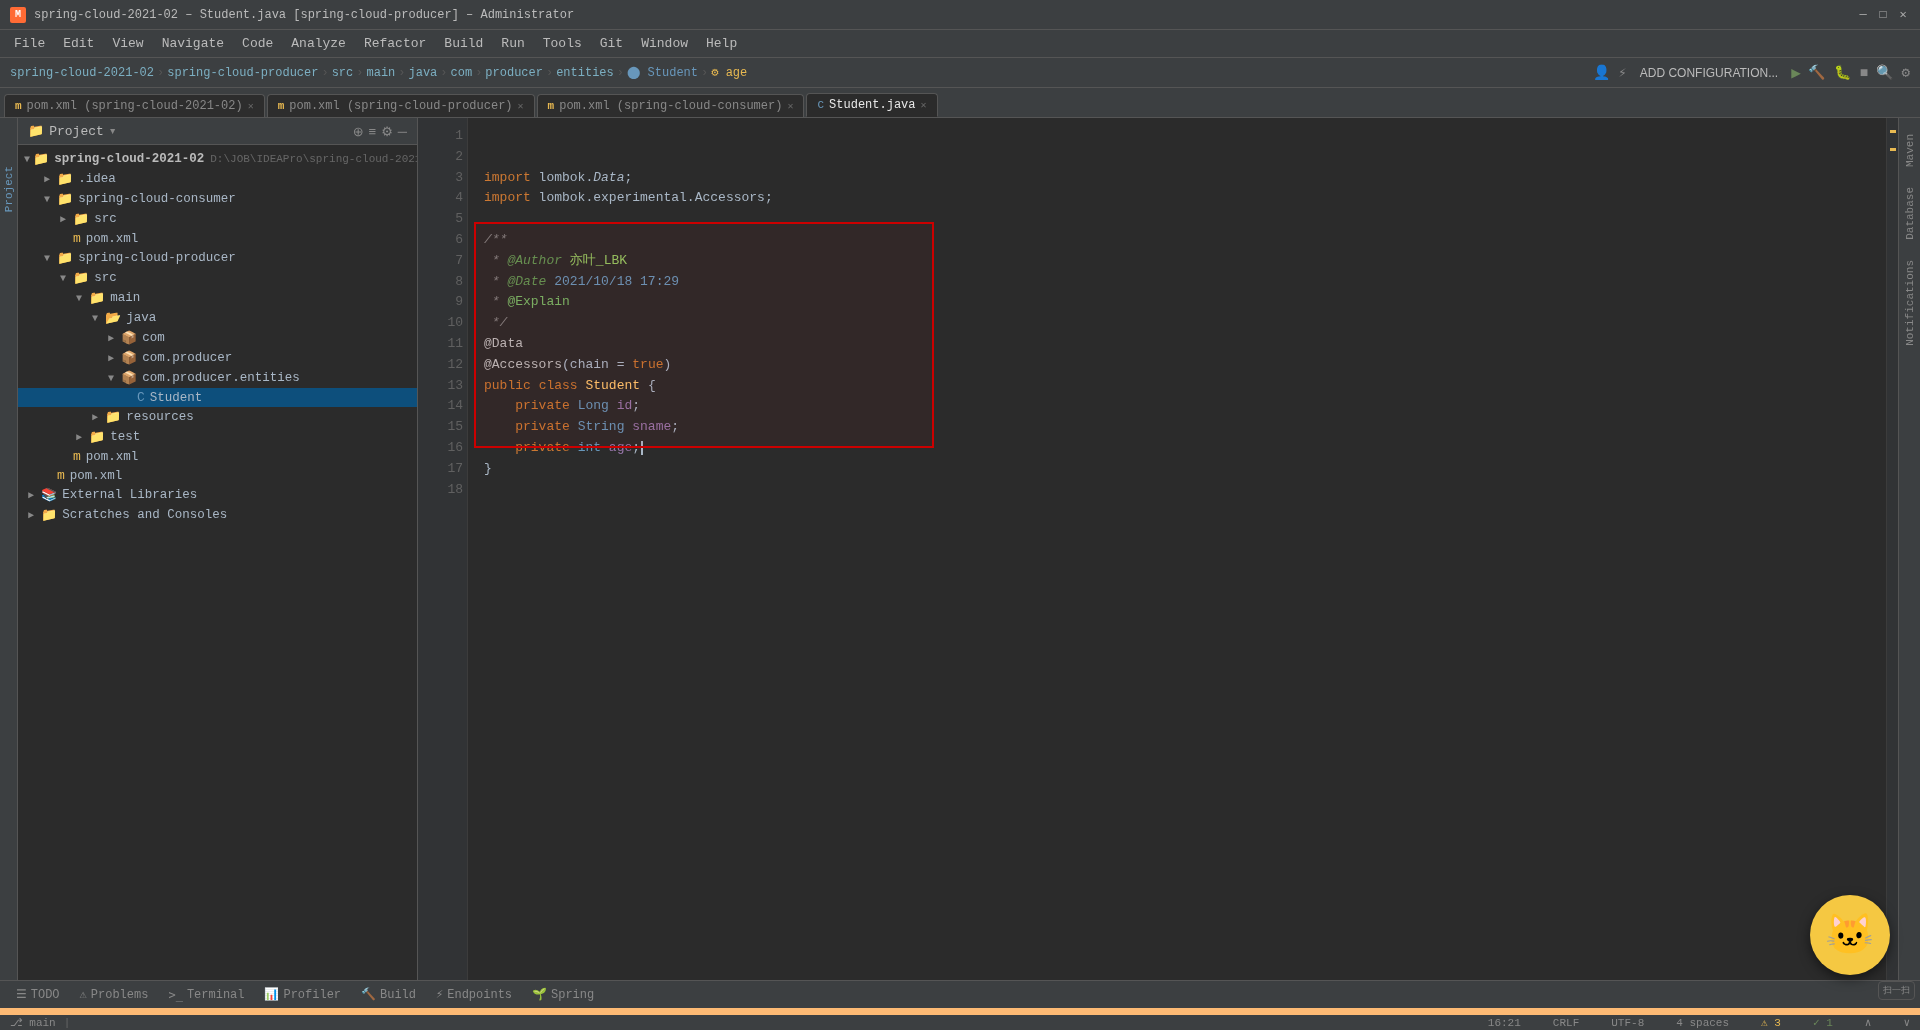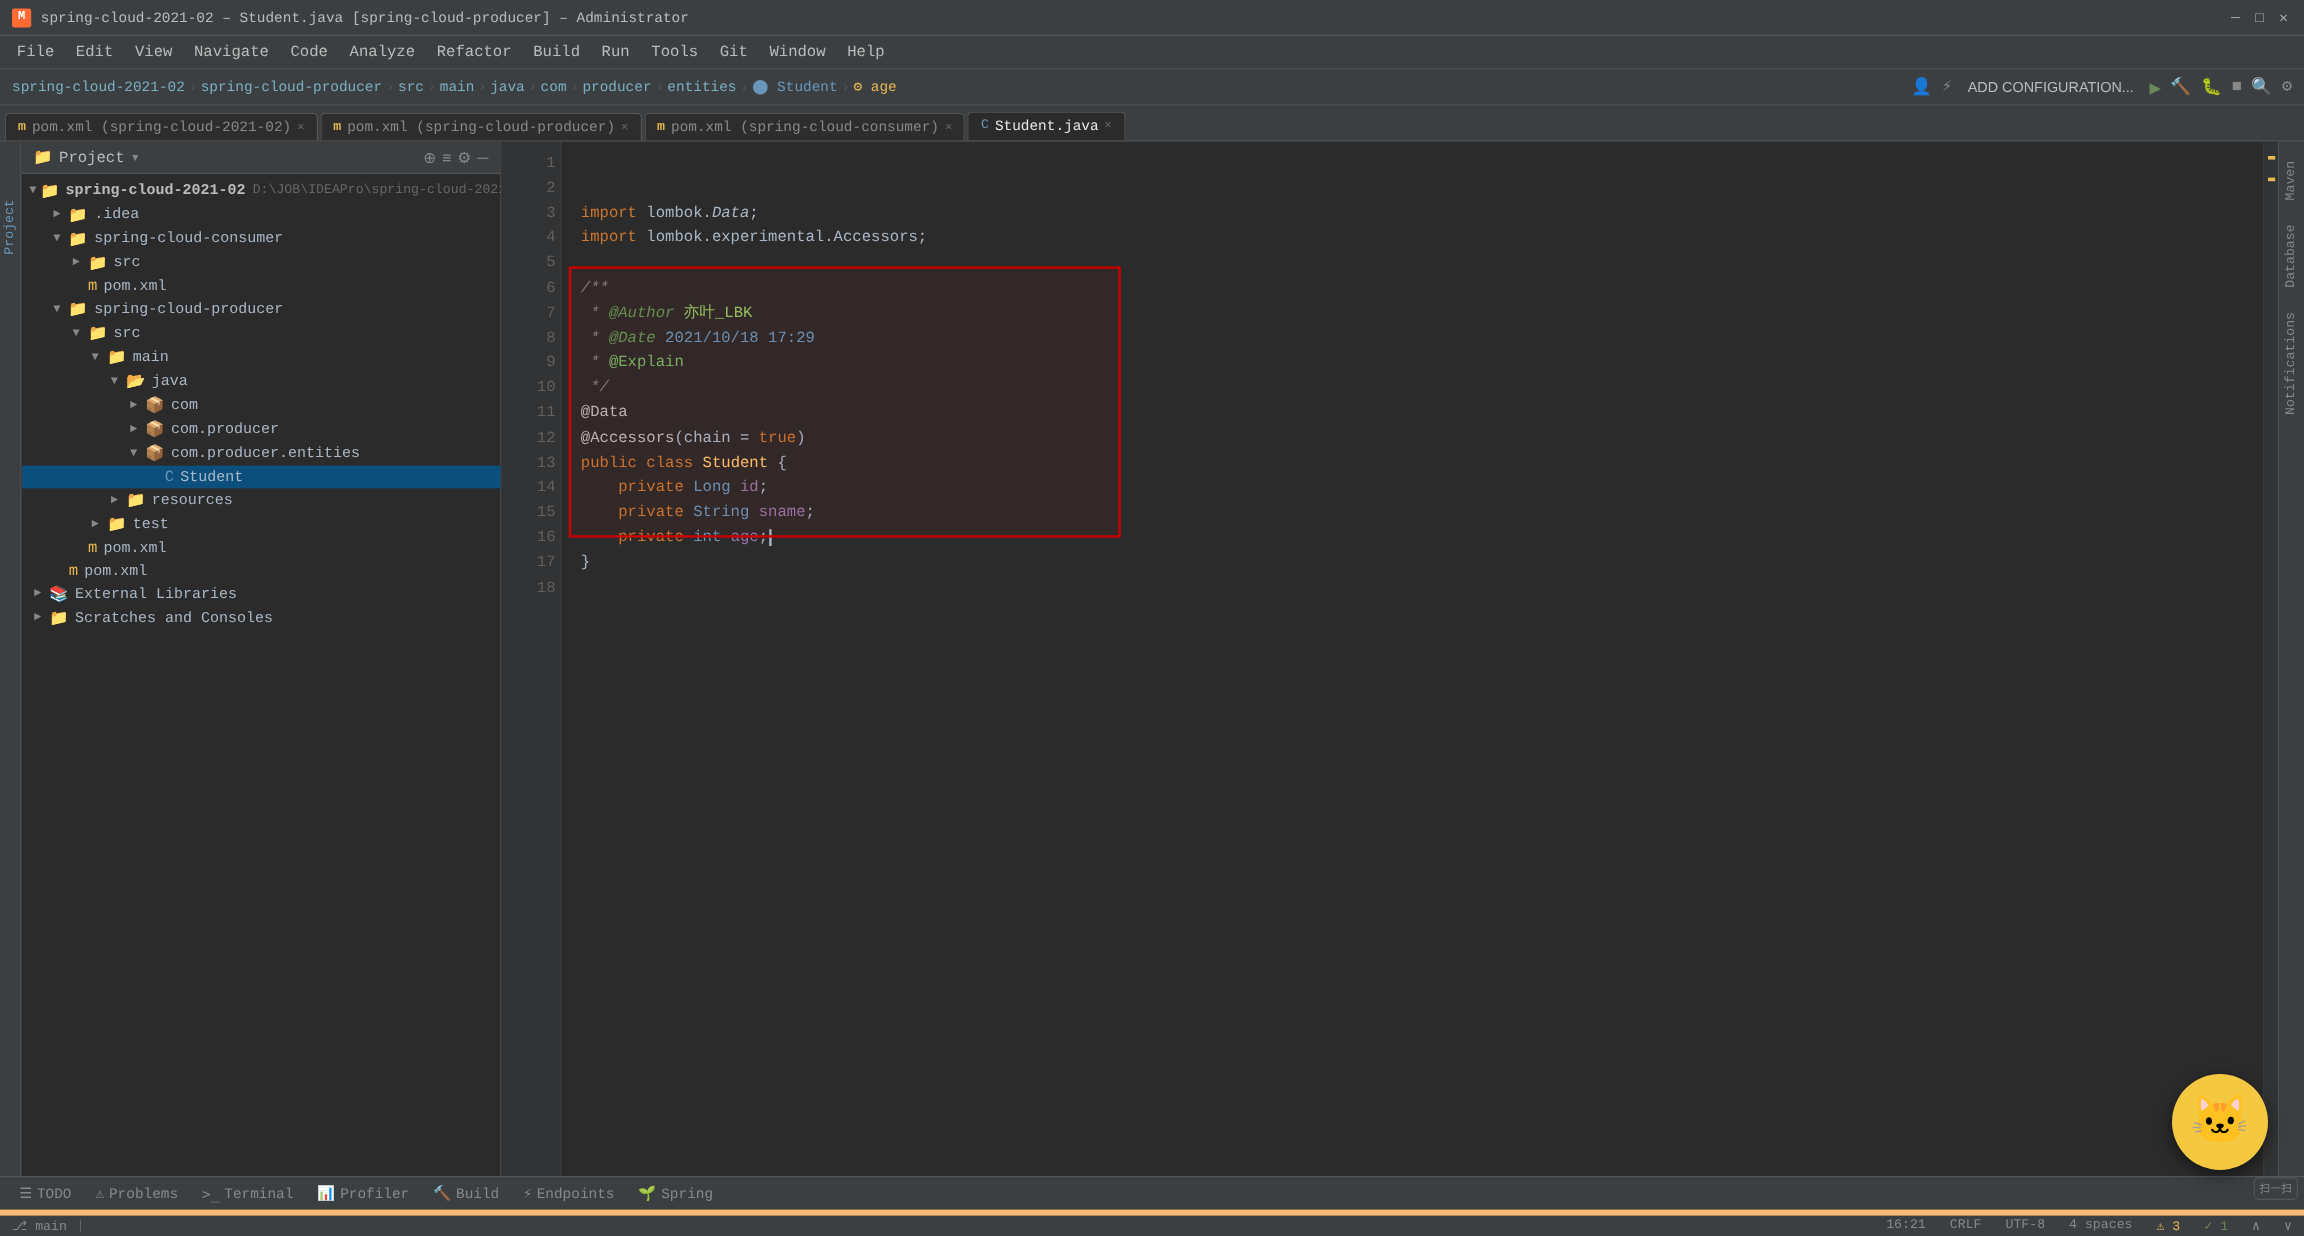--- a/index.html
+++ b/index.html
@@ -281,27 +281,27 @@
       z-index: 10;
     }
 
     
     #status-bar {
       background: #3c3f41;
       height: 22px;
       display: flex;
       align-items: center;
       padding: 0 10px;
-      border-top: 5px solid #fdba74;
+      border-top: 7px solid #fdba74;
       justify-content: space-between;
       font-size: 11px;
       color: #888;
     }
     .status-left { display: flex; align-items: center; gap: 8px; }
-    .status-right { display: flex; align-items: flex-start; gap: 20px; }
+    .status-right { display: flex; align-items: center; gap: 32px; }
     .status-warn { color: #e8b951; }
     .status-ok { color: #6a8759; }
 
     
     #bottom-toolbar {
       background: #3c3f41;
       height: 28px;
       display: flex;
       align-items: center;
       padding: 0 6px;

